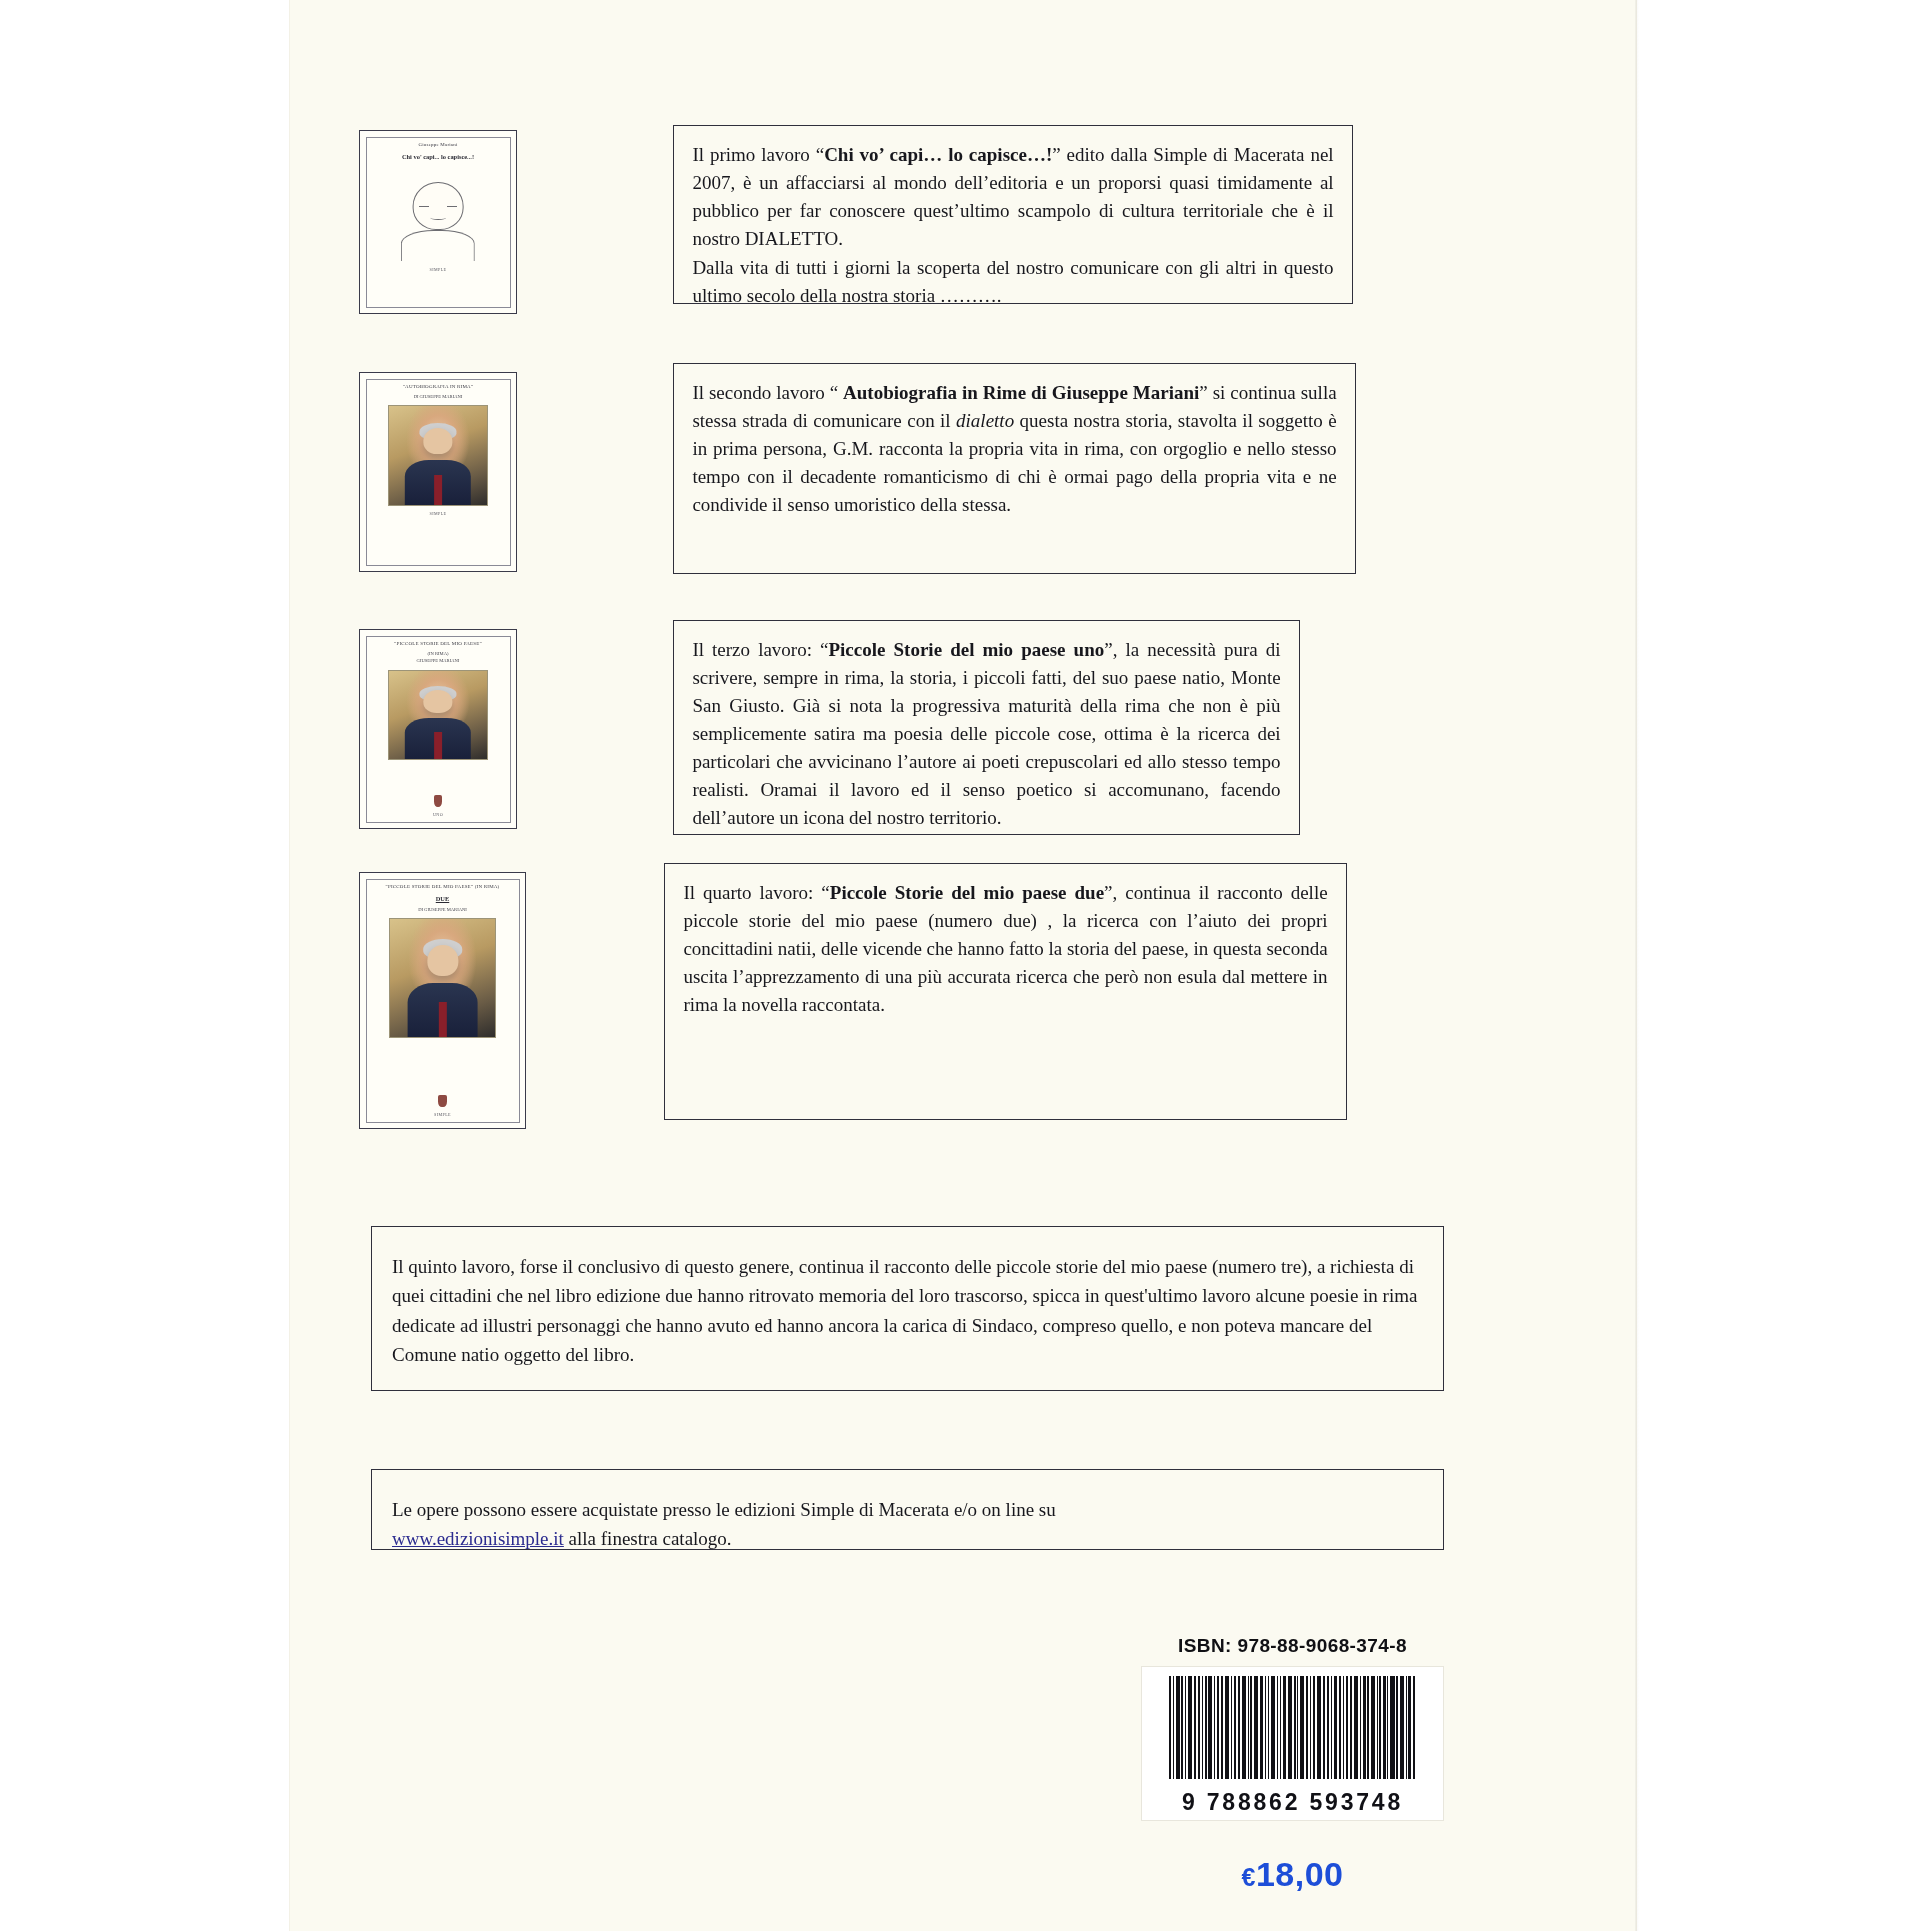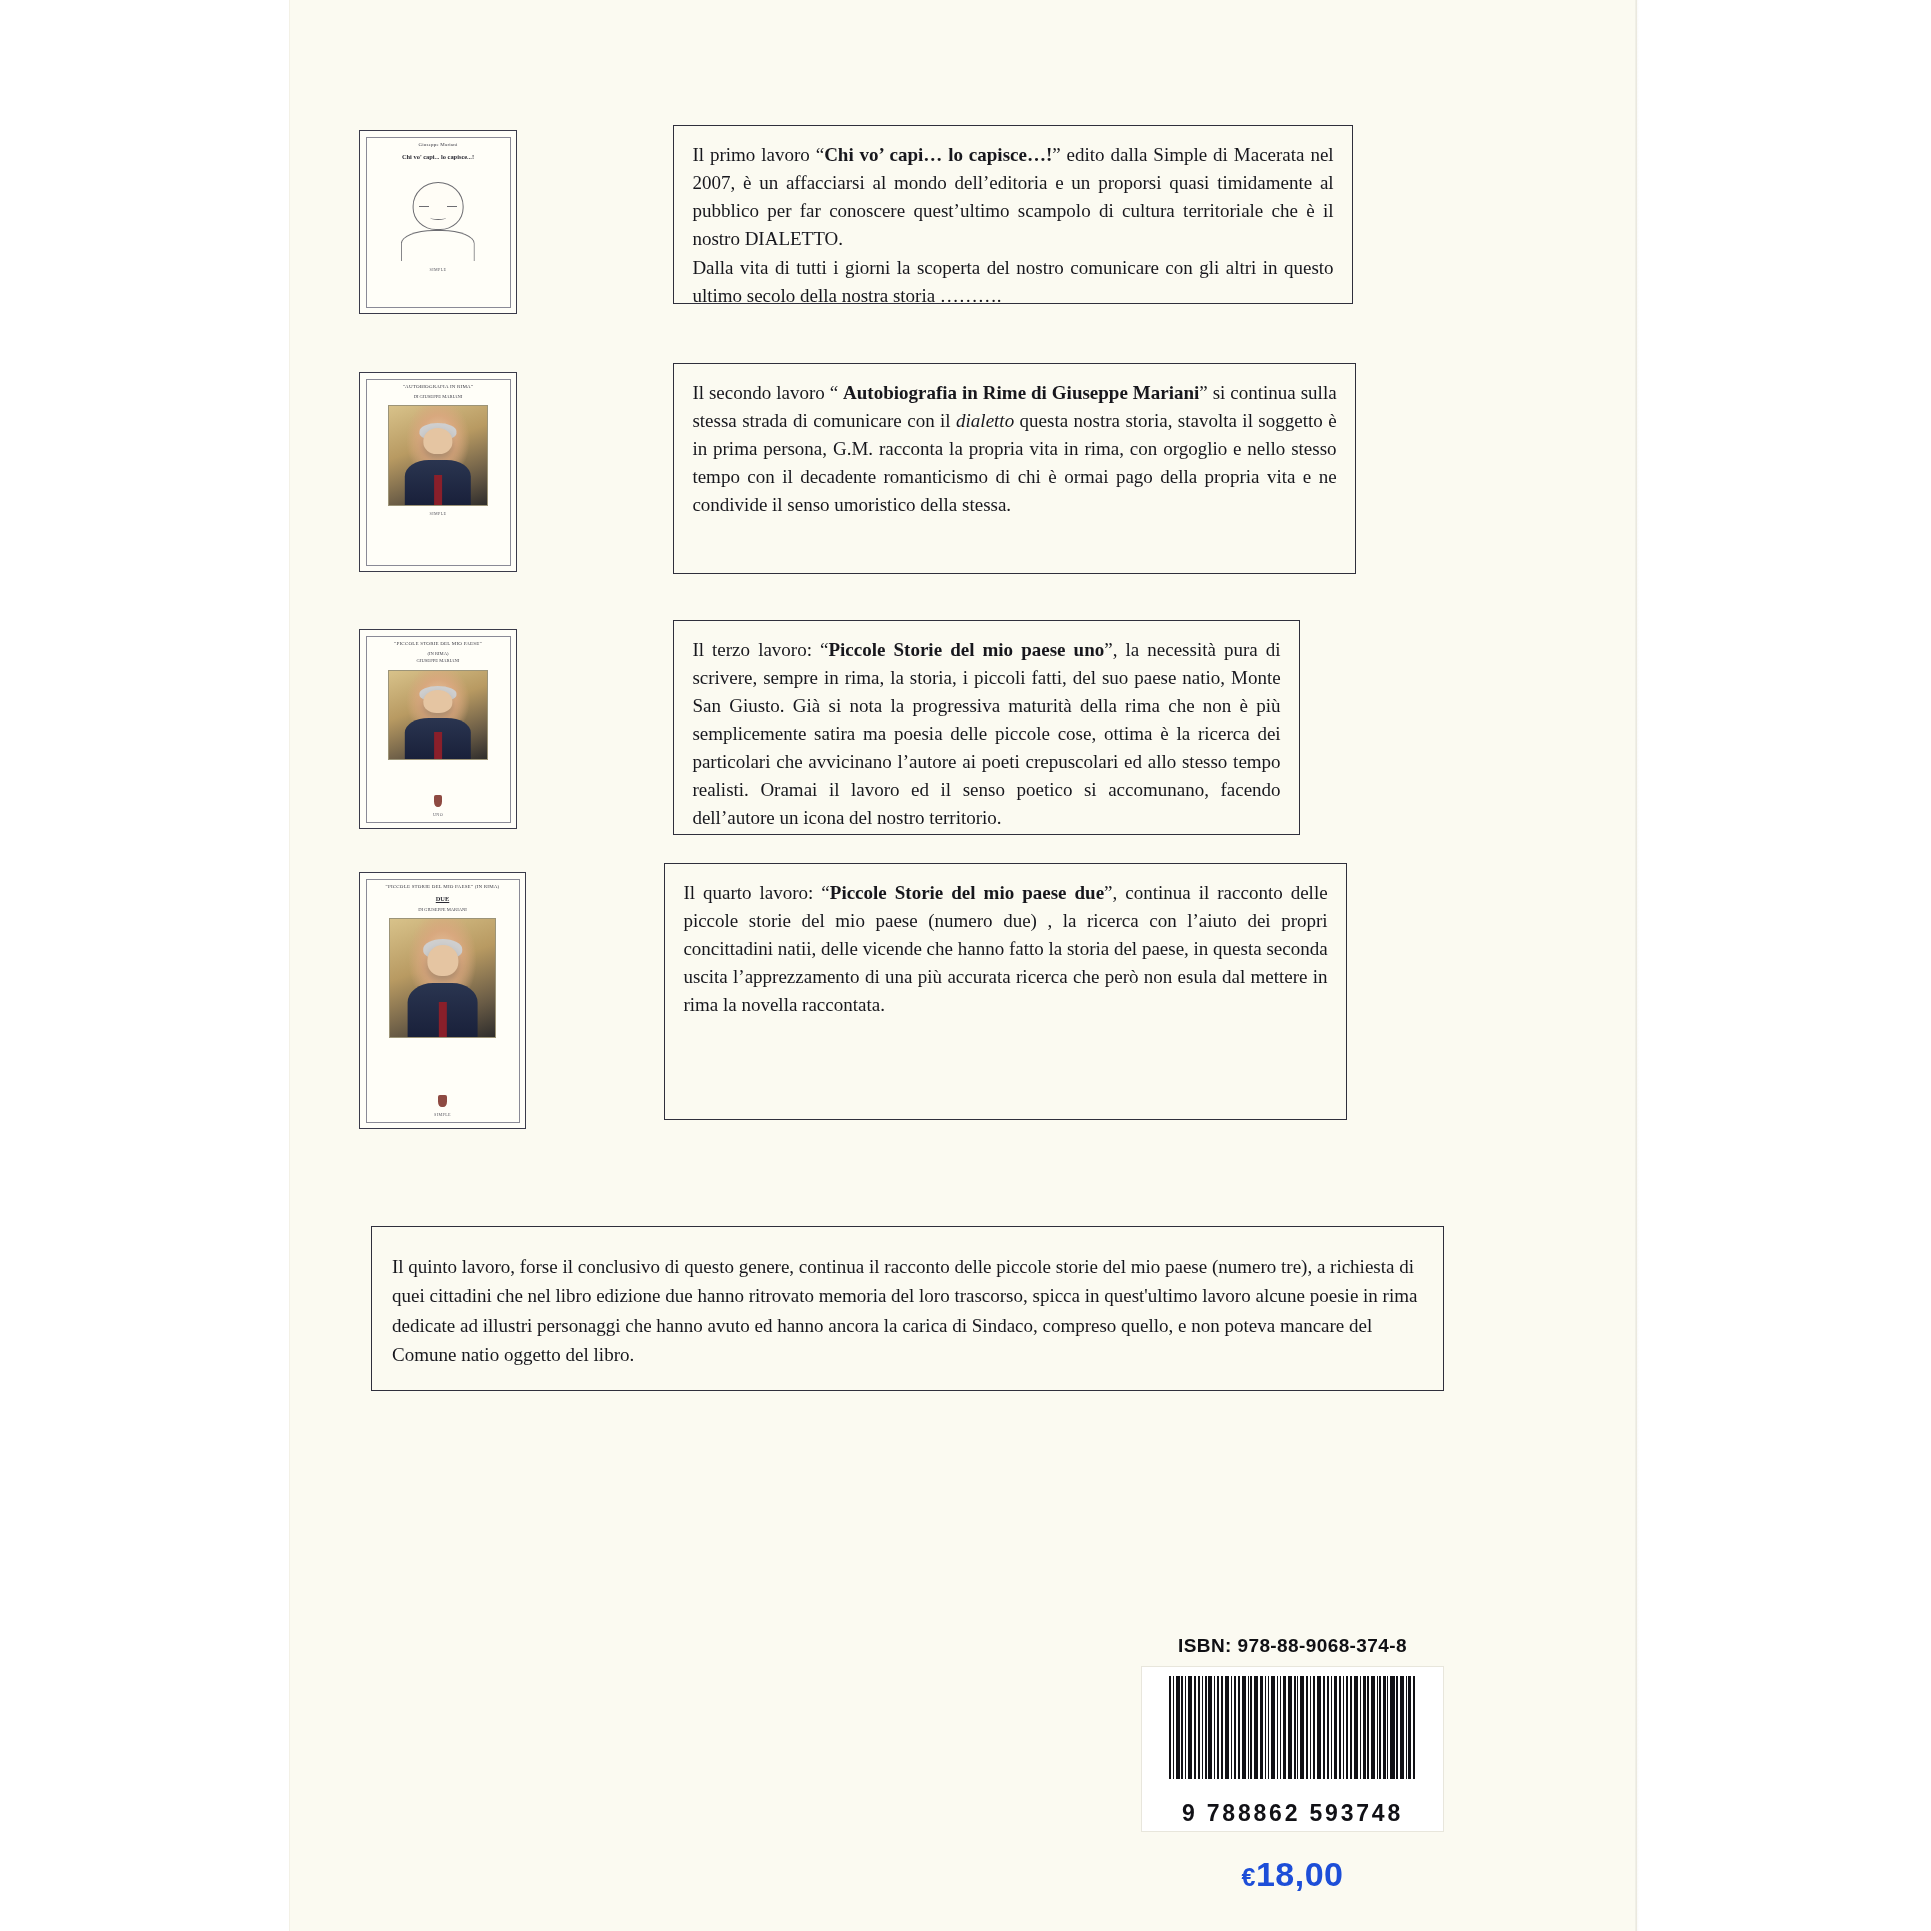--- a/index.html
+++ b/index.html
@@ -261,21 +261,21 @@
   .bars span {
     display: block;
     background: #111116;
     margin-right: 1.8px;
   }
   .barcode-digits {
     font-family: "Liberation Sans", sans-serif;
     font-size: 23px;
     letter-spacing: 2.8px;
     color: #111116;
-    margin-top: 21px;
+    margin-top: 10px;
     font-weight: bold;
   }
   .price {
     position: absolute;
     left: 1141px;
     top: 1855px;
     width: 303px;
     text-align: center;
     font-family: "Liberation Sans", sans-serif;
     font-size: 34px;
@@ -369,20 +369,27 @@
       </div>
       <div class="textbox" style="left:374px; top:-9.2px; width:683px; height:257px;">
         <p>Il quarto lavoro: “<span class="b">Piccole Storie del mio paese due</span>”, continua il racconto delle piccole storie del mio paese (numero due) , la ricerca con l’aiuto dei propri concittadini natii, delle vicende che hanno fatto la storia del paese, in questa seconda uscita l’apprezzamento di una più accurata ricerca che però non esula dal mettere in rima la novella raccontata.</p>
       </div>
     </div>
 
     <div class="wide-box" style="top:1226px; height:165px; left:81px; width:1073px;">
       <p>Il quinto lavoro, forse il conclusivo di questo genere, continua il racconto delle piccole storie del mio paese (numero tre), a richiesta di quei cittadini che nel libro edizione due hanno ritrovato memoria del loro trascorso, spicca in quest'ultimo lavoro alcune poesie in rima dedicate ad illustri personaggi che hanno avuto ed hanno ancora la carica di Sindaco, compreso quello, e non poteva mancare del Comune natio oggetto del libro.</p>
     </div>
 
+    <div class="wide-box" style="top:1469px; height:81px; left:81px; width:1073px;">
+      <p>
+        <span>Le opere  possono essere acquistate presso le edizioni Simple di Macerata e/o on line su</span><br>
+        <a class="link" href="#">www.edizionisimple.it</a>
+        <span>alla finestra catalogo.</span>
+      </p>
+    </div>
 
   </div>
 
   <div class="isbn-wrap">
     <div class="isbn-text">ISBN: 978-88-9068-374-8</div>
     <div class="barcode-box">
       <div class="bars">
         <span style="width:2.8px"></span>
           <span style="width:0.9px"></span>
           <span style="width:3.7px"></span>

